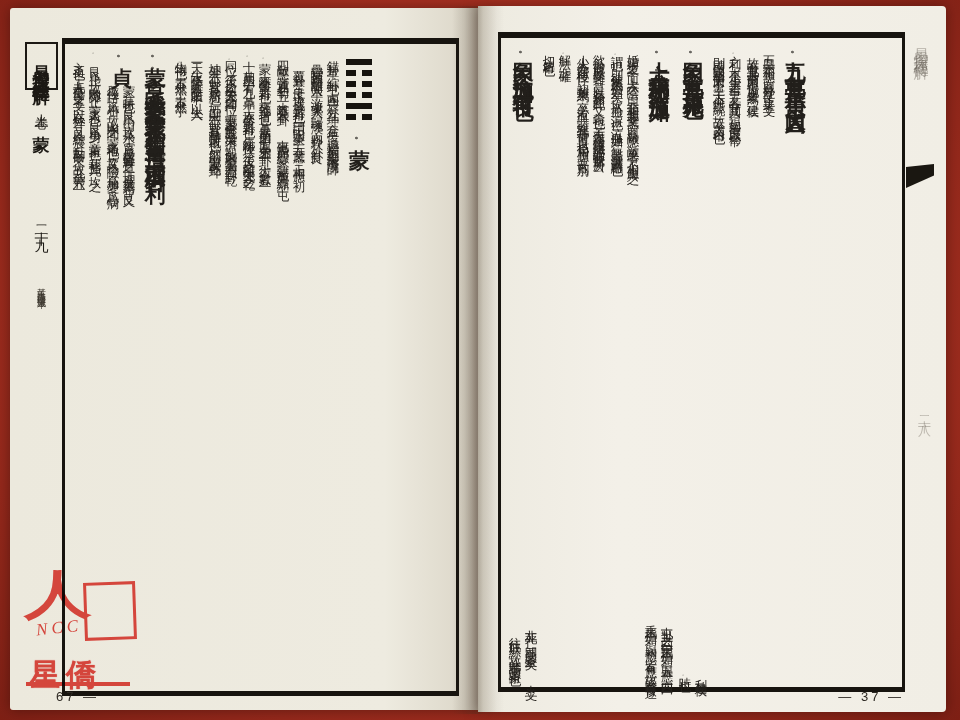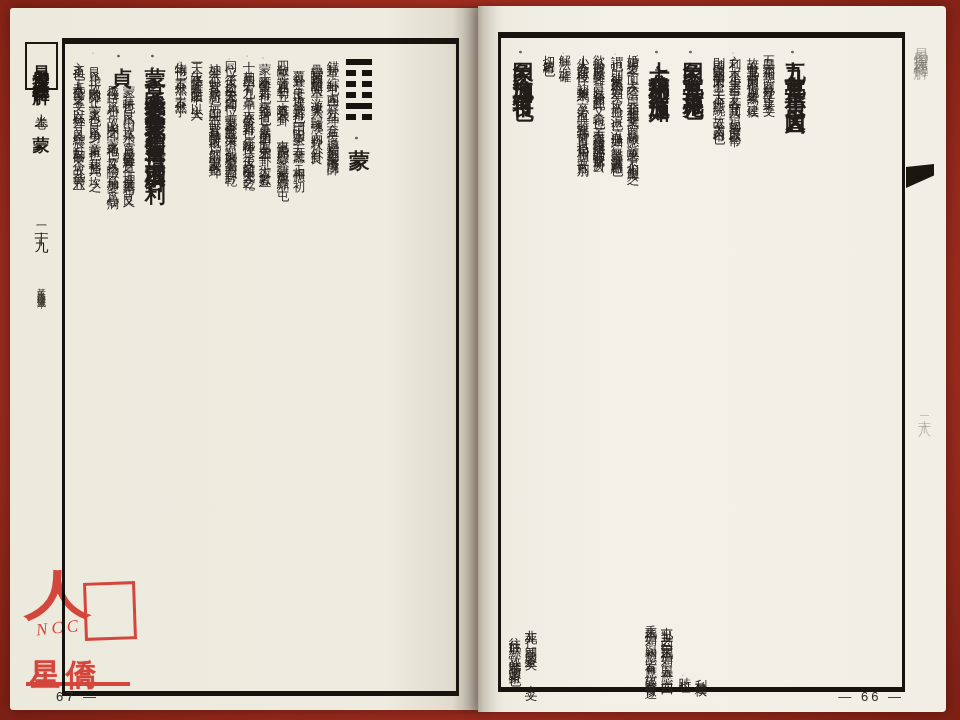--- a/index.html
+++ b/index.html
@@ -201,21 +201,21 @@
             <div class="ann after push">
               <div class="sub">非死亡<span class="mark">。</span>卽受愚蒙矣<span class="mark">。</span>○上爻</div>
               <div class="sub">往往取綜<span class="mark">。</span>故此謂受愚蒙也<span class="mark">。</span></div>
             </div>
           </div>
         </div>
     </div>
     <div class="faint-title">易學探原經傳解</div>
     <div class="fishtail"></div>
     <div class="faint-folio">二十八</div>
-    <div class="pagenum">— 66 —</div>
+    <div class="pagenum">— 37 —</div>
   </div>
 
   <div class="gutter"></div>
 
   <div class="watermark">
     <div class="wm-glyph">人</div>
     <div class="wm-box"></div>
     <div class="wm-letters">NCC</div>
     <div class="wm-text">星僑</div>
     <div class="wm-bar"></div>

